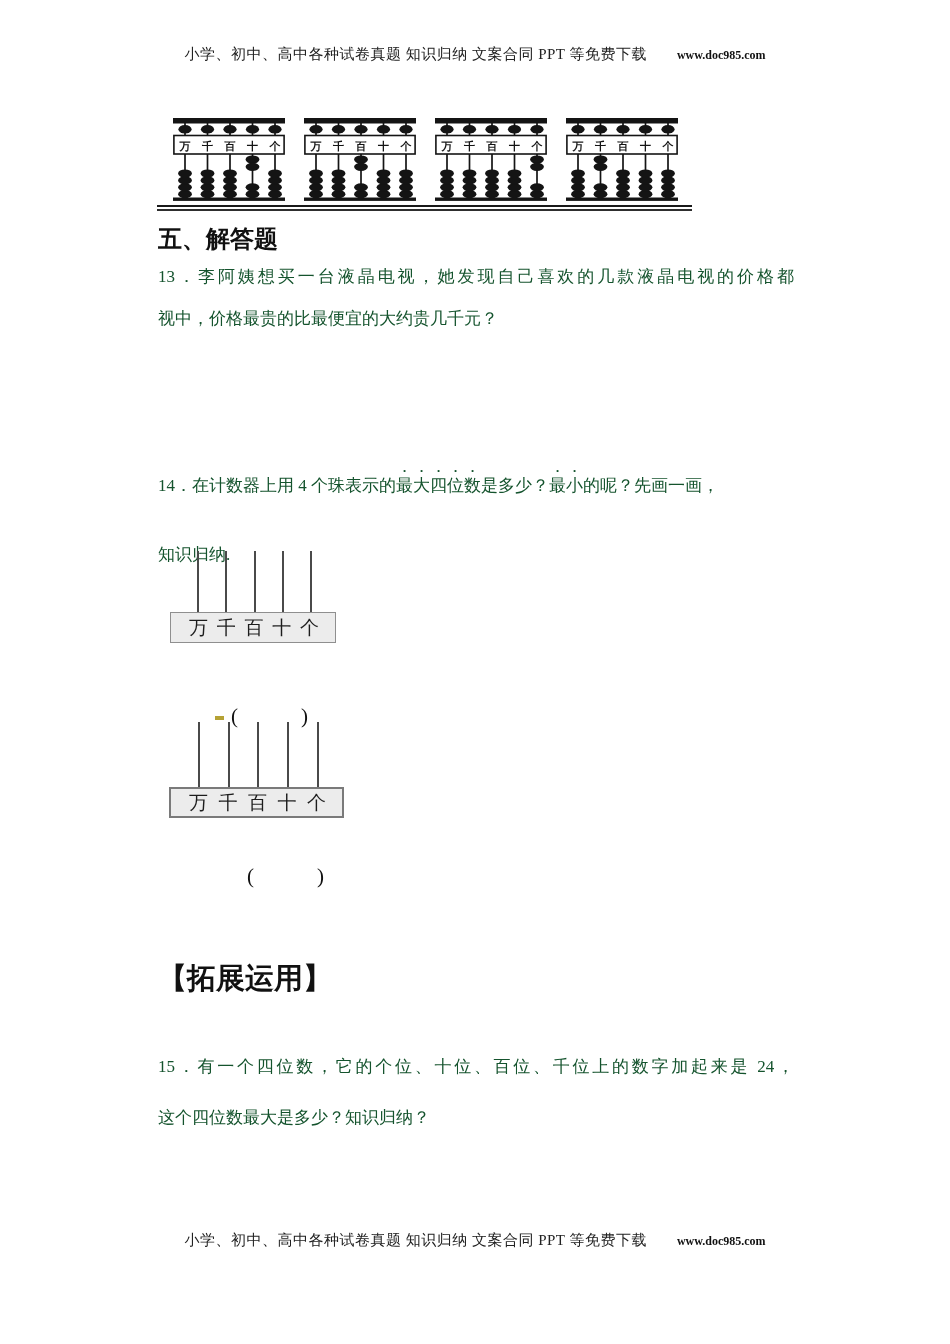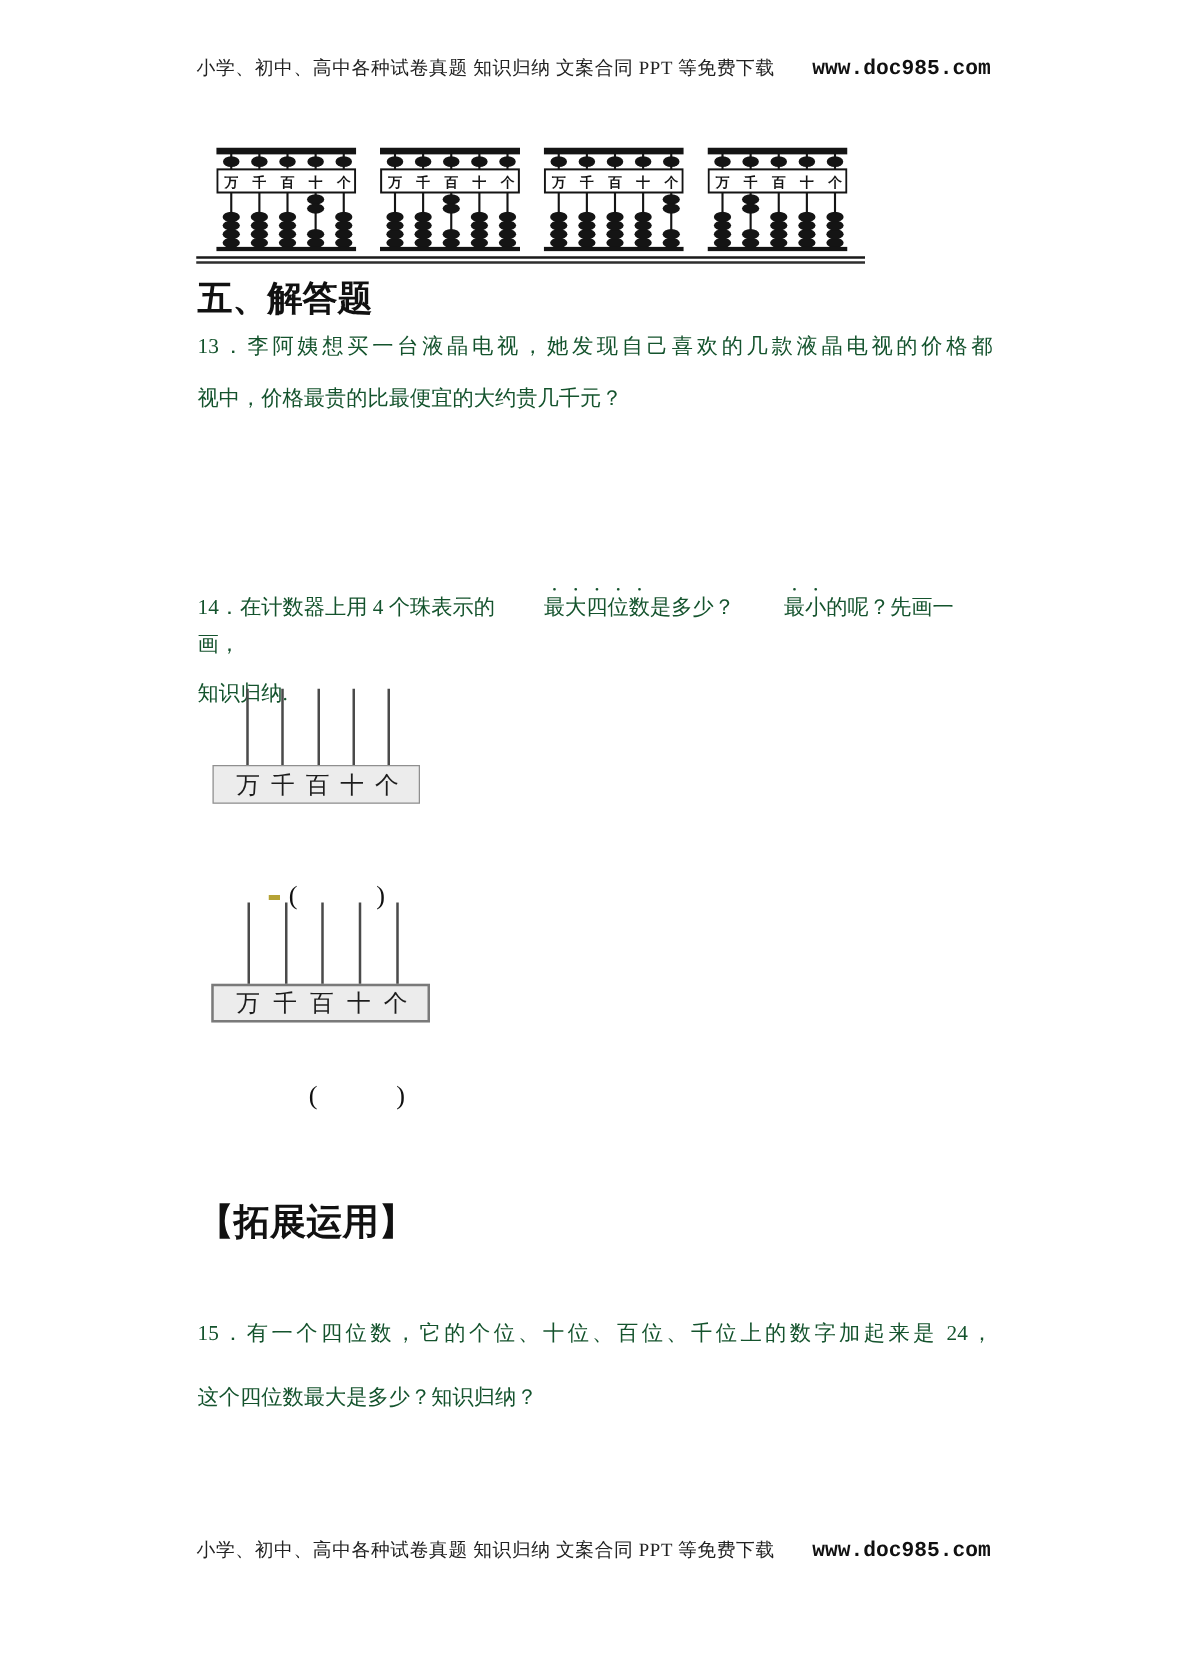--- a/index.html
+++ b/index.html
@@ -7,55 +7,55 @@
     position:relative;width:950px;height:1344px;margin:0 auto;background:#ffffff;
     font-family:"Liberation Serif","DejaVu Serif",serif;color:#141414;
     overflow:hidden;
   }
   
   .runline{
     position:absolute;left:0;width:950px;display:flex;justify-content:center;
     align-items:baseline;gap:30px;white-space:nowrap;
   }
   .runline .promo{font-size:15px;color:#222;letter-spacing:.5px;}
-  .runline .url{font-family:Liberation Mono, monospace;font-size:17px;font-weight:600;color:#111;text-decoration:none;}
+  .runline .url{font-family:Liberation Serif, serif;font-size:12px;font-weight:600;color:#111;text-decoration:none;}
   #hdr{top:45px;}
   #ftr{top:1231px;}
 
   
   .abacus-wrap{position:absolute;left:157px;top:118px;width:535px;height:96px;}
   .abacus-row{position:absolute;left:0;top:0;display:flex;gap:19px;padding-left:16px;}
   .abacus-row svg text{font-family:"Liberation Serif","DejaVu Serif",serif;}
   .figure-underline{
     position:absolute;left:0;top:87px;width:535px;height:6px;
     border-top:2.5px solid #1a1a1a;border-bottom:2px solid #2e2e2e;box-sizing:border-box;
   }
 
   
   .sec-heading{
     position:absolute;left:158px;font-family:"Liberation Sans","DejaVu Sans",sans-serif;
     font-weight:700;color:#111;white-space:nowrap;
   }
-  #h-five{top:224px;font-size:28px;line-height:30px;}
+  #h-five{top:224px;font-size:24px;line-height:30px;}
   #h-expand{top:960px;font-size:29px;line-height:36px;}
 
   
   .tblock{position:absolute;left:158px;width:636px;}
   .bline{height:42px;line-height:30px;font-size:17px;color:#14532d;}
   .just{text-align:justify;text-align-last:justify;}
   #q13{top:262px;}
   #q14{top:466px;}
   #q14 .line2{margin-top:32px;}
   #q15{top:1040px;margin-top:12px;}
   #q15 .line2{margin-top:9px;}
 
   
   .em{
     -webkit-text-emphasis:filled dot;-webkit-text-emphasis-position:over right;
-    text-emphasis:filled dot;text-emphasis-position:over right;padding-left:39px;
+    text-emphasis:filled dot;text-emphasis-position:over right;
   }
 
   
   .counter{position:absolute;}
   .counter .rods{position:relative;}
   .counter .rod{position:absolute;top:0;bottom:0;width:2px;background:#4a4a4a;transform:translateX(-50%);}
   .counter .rod:nth-child(1){left:17%;}
   .counter .rod:nth-child(2){left:34%;}
   .counter .rod:nth-child(3){left:51%;}
   .counter .rod:nth-child(4){left:68%;}

